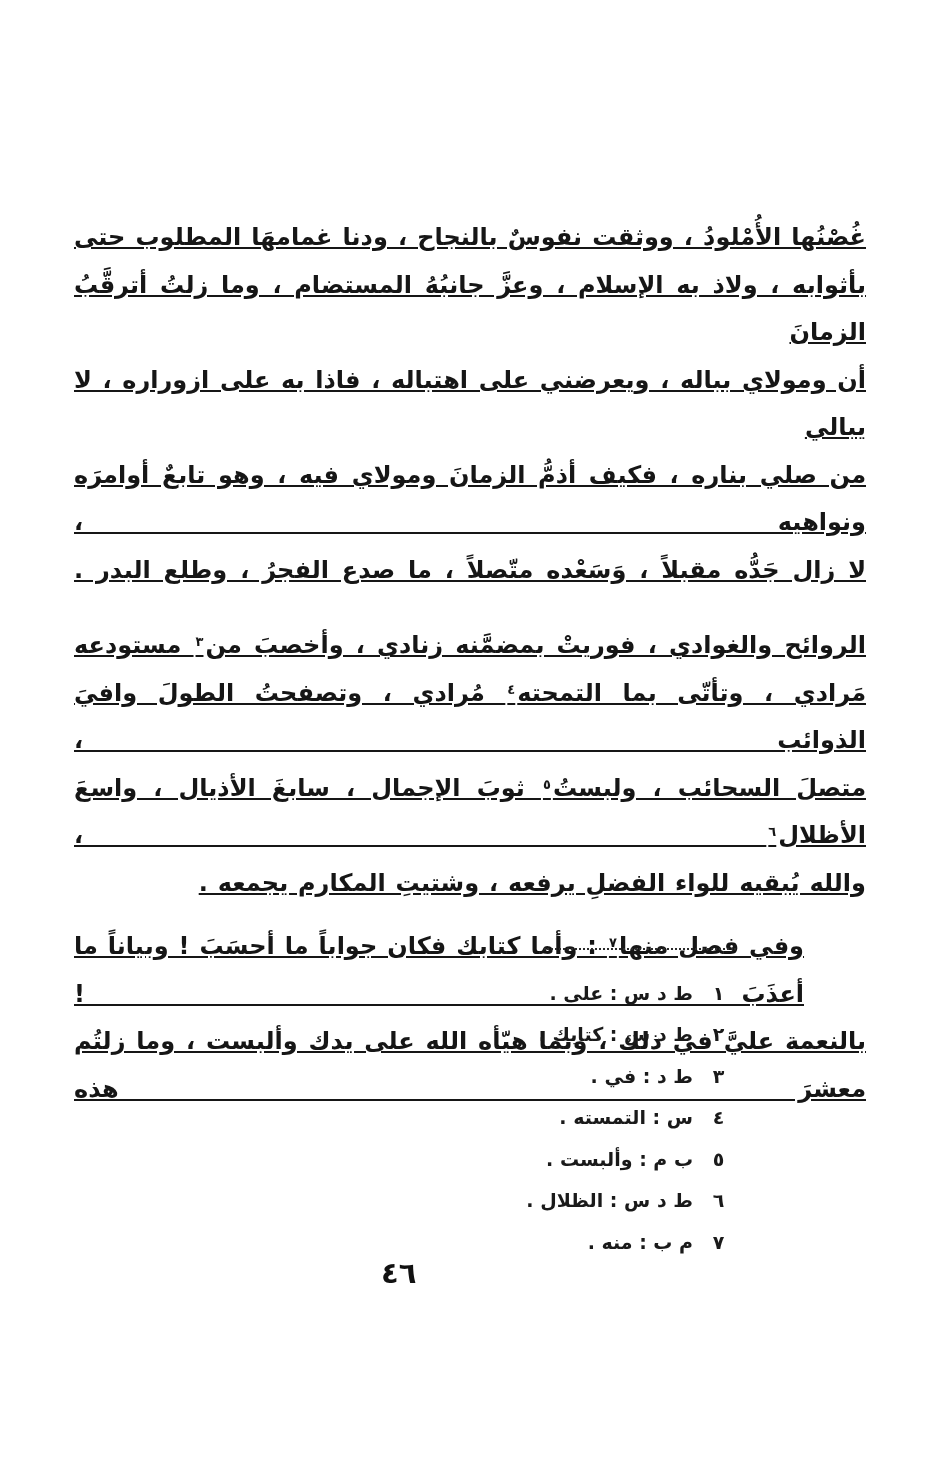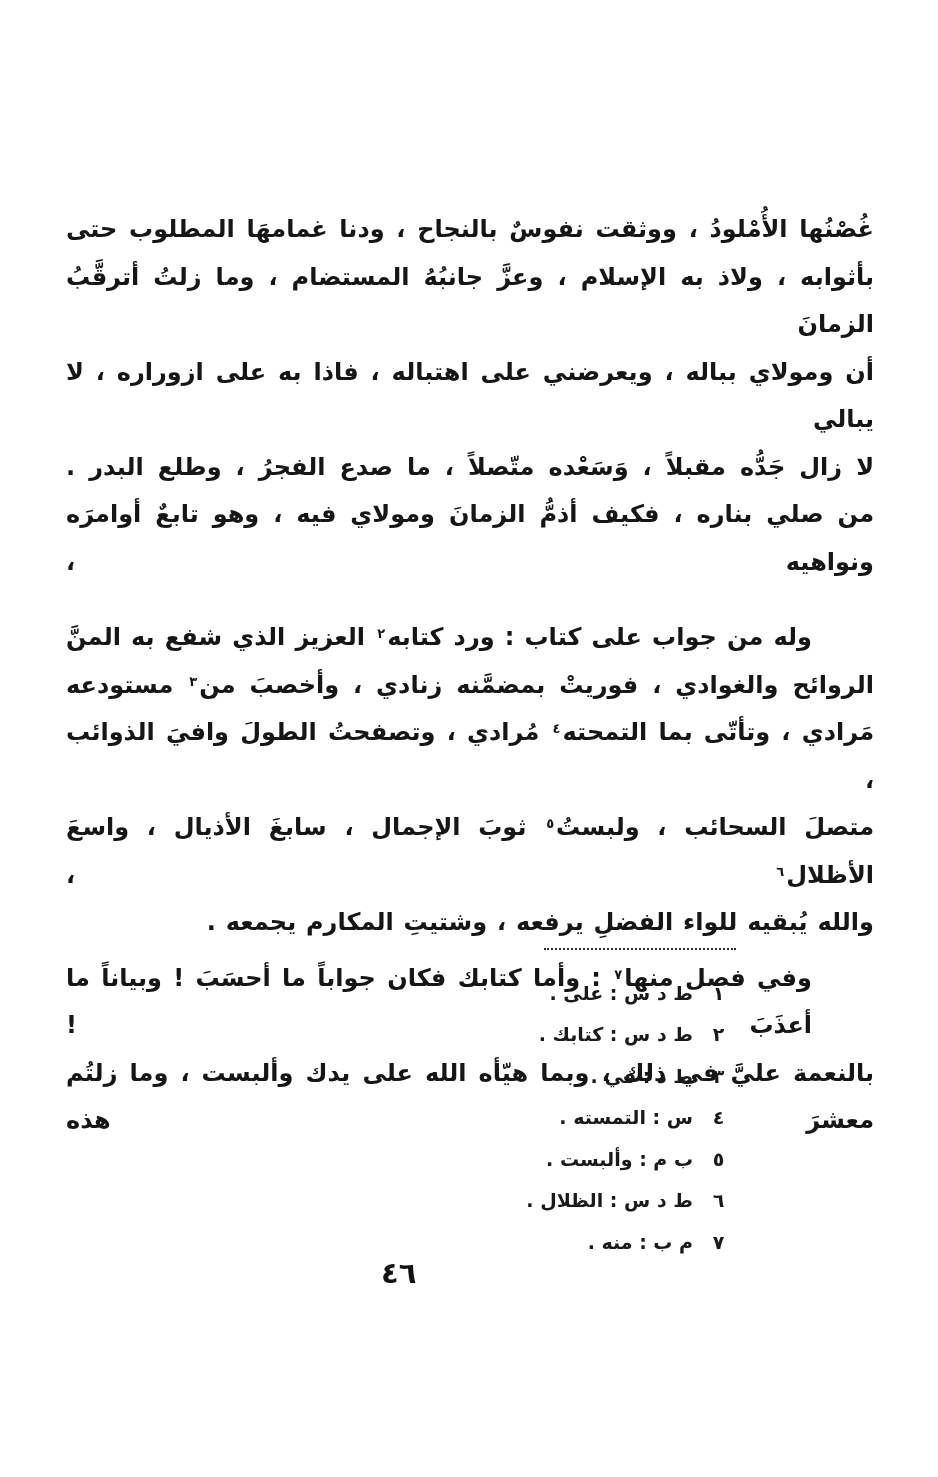--- a/index.html
+++ b/index.html
@@ -11,21 +11,21 @@
     color: #161616;
   }
   .page { position: absolute; inset: 0; }
 
   
   .text-block {
     position: absolute; top: 198px; right: 56px; width: 824px;
     direction: rtl;
     font-size: 24px; font-weight: 700; line-height: 47.5px;
   }
-  .para { margin: 8px; padding: 0; }
+  .para { margin: 16px; padding: 0; text-decoration: underline; }
   .para.gap-top { margin-top: 28px; }
   .line {
     display: block;
     text-align: justify;
     text-align-last: justify;
     word-spacing: 1.5px;
     white-space: normal;
   }
   .line.indent { padding-right: 62px; }
   .line.short-last { text-align-last: right; }
@@ -62,26 +62,25 @@
 <body>
 
 <div class="page">
 
   <main class="text-block">
 
     <p class="para">
       <span class="line">غُصْنُها الأُمْلودُ ، ووثقت نفوسٌ بالنجاح ، ودنا غمامهَا المطلوب حتى</span>
       <span class="line">بأثوابه ، ولاذ به الإسلام ، وعزَّ جانبُهُ المستضام ، وما زلتُ أترقَّبُ الزمانَ</span>
       <span class="line">أن ومولاي بباله ، ويعرضني على اهتباله ، فاذا به على ازوراره ، لا يبالي</span>
+      <span class="line">من صلي بناره ، فكيف أذمُّ الزمانَ ومولاي فيه ، وهو تابعٌ أوامرَه ونواهيه ،</span>
       <span class="line">لا زال جَدُّه مقبلاً ، وَسَعْده متّصلاً ، ما صدع الفجرُ ، وطلع البدر .</span>
-      <span class="line">من صلي بناره ، فكيف أذمُّ الزمانَ ومولاي فيه ، وهو تابعٌ أوامرَه ونواهيه ،</span>
     </p>
 
     <p class="para gap-top">
-      <span class="line indent">وله من جواب على كتاب : ورد كتابه<sup class="fn-ref">٢</sup> العزيز الذي شفع به المنَّ</span>
       <span class="line">الروائح والغوادي ، فوريتْ بمضمَّنه زنادي ، وأخصبَ من<sup class="fn-ref">٣</sup> مستودعه</span>
       <span class="line">مَرادي ، وتأتّى بما التمحته<sup class="fn-ref">٤</sup> مُرادي ، وتصفحتُ الطولَ وافيَ الذوائب ،</span>
       <span class="line">متصلَ السحائب ، ولبستُ<sup class="fn-ref">٥</sup> ثوبَ الإجمال ، سابغَ الأذيال ، واسعَ الأظلال<sup class="fn-ref">٦</sup> ،</span>
       <span class="line short-last">والله يُبقيه للواء الفضلِ يرفعه ، وشتيتِ المكارم يجمعه .</span>
     </p>
 
     <p class="para">
       <span class="line indent">وفي فصل منها<sup class="fn-ref">٧</sup> : وأما كتابك فكان جواباً ما أحسَبَ ! وبياناً ما أعذَبَ !</span>
       <span class="line">بالنعمة عليَّ في ذلك ، وبما هيّأه الله على يدك وألبست ، وما زلتُم معشرَ هذه</span>
     </p>

